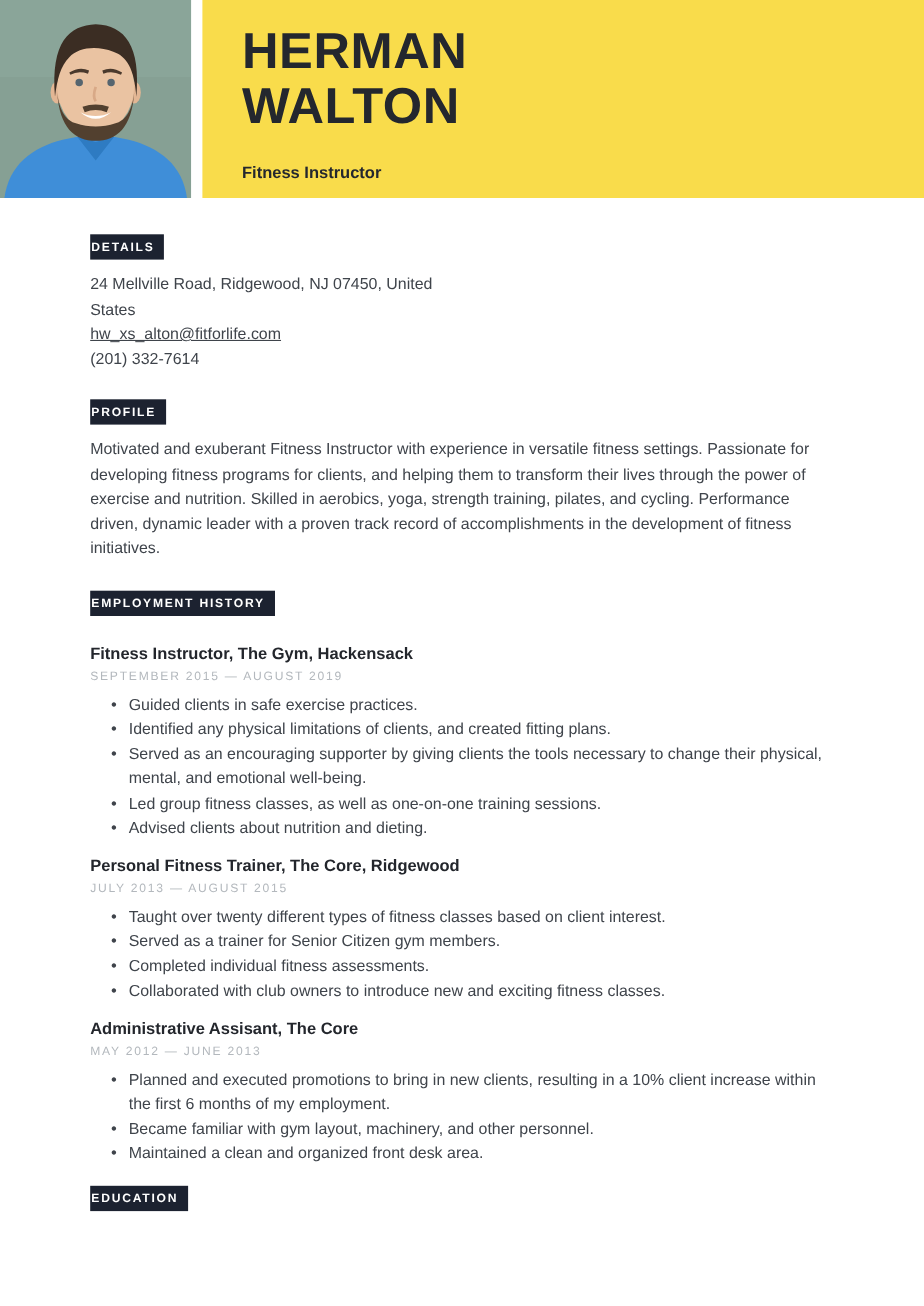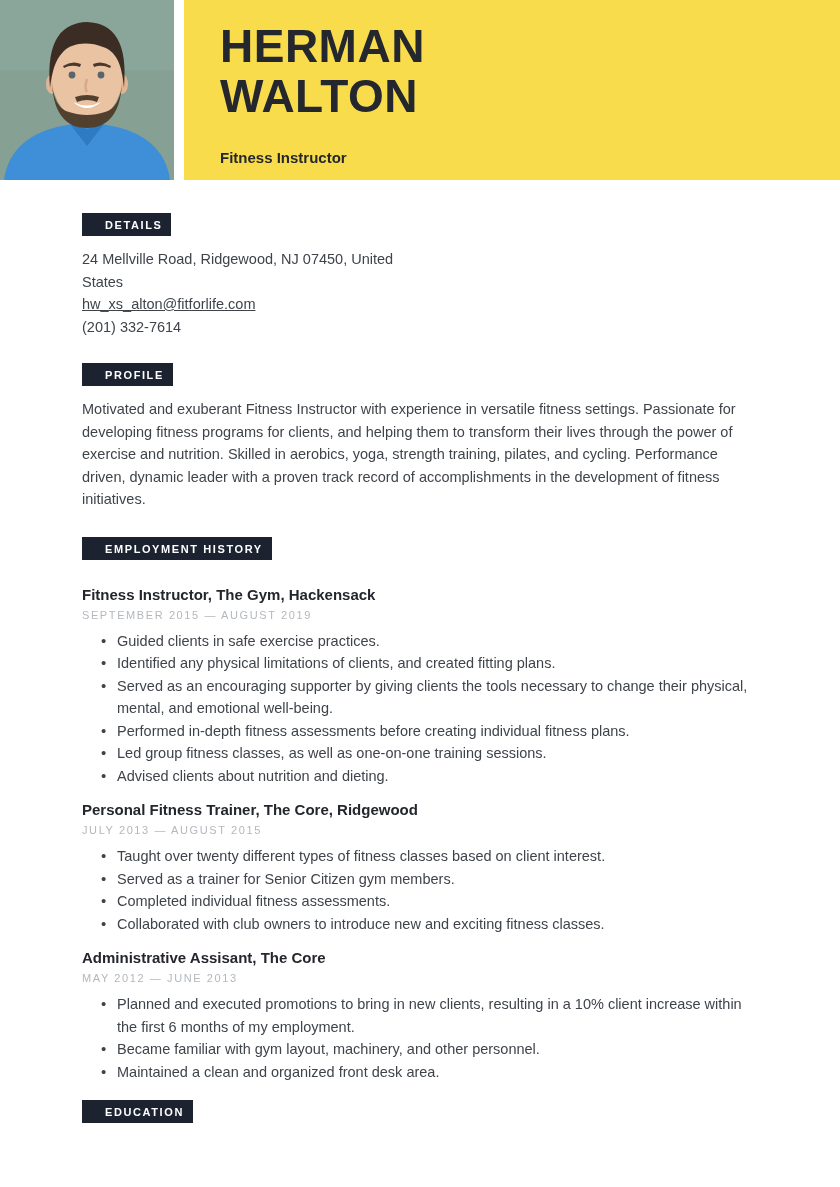--- a/index.html
+++ b/index.html
@@ -36,21 +36,21 @@
   
   .content { padding: 33px 82px 0 82px; }
 
   .badge {
     display: inline-block;
     background: var(--badge-bg);
     color: #ffffff;
     font-size: 11px; font-weight: 700;
     letter-spacing: 1.6px;
     line-height: 12px;
-    padding: 6px 9px 5px 23px;
+    padding: 6px 9px 5px 1px;
     margin-bottom: 12px;
   }
 
   .body-text { font-size: 14.5px; line-height: 22.5px; color: var(--text-color); }
 
   .section-details { margin-bottom: 25px; }
   .contact-line { font-size: 14.5px; line-height: 22.5px; color: var(--text-color); }
   .email-link { color: var(--text-color); text-decoration: underline; }
 
   .section-profile { margin-bottom: 26px; }
@@ -142,21 +142,20 @@
     <div class="section-employment">
       <div class="badge">EMPLOYMENT HISTORY</div>
 
       <div class="job">
         <div class="job-title">Fitness Instructor, The Gym, Hackensack</div>
         <div class="job-dates">SEPTEMBER 2015 — AUGUST 2019</div>
         <ul class="bullets">
           <li>Guided clients in safe exercise practices.</li>
           <li>Identified any physical limitations of clients, and created fitting plans.</li>
           <li>Served as an encouraging supporter by giving clients the tools necessary to change their physical, mental, and emotional well-being.</li>
-          <li>Performed in-depth fitness assessments before creating individual fitness plans.</li>
           <li>Led group fitness classes, as well as one-on-one training sessions.</li>
           <li>Advised clients about nutrition and dieting.</li>
         </ul>
       </div>
 
       <div class="job">
         <div class="job-title">Personal Fitness Trainer, The Core, Ridgewood</div>
         <div class="job-dates">JULY 2013 — AUGUST 2015</div>
         <ul class="bullets">
           <li>Taught over twenty different types of fitness classes based on client interest.</li>

